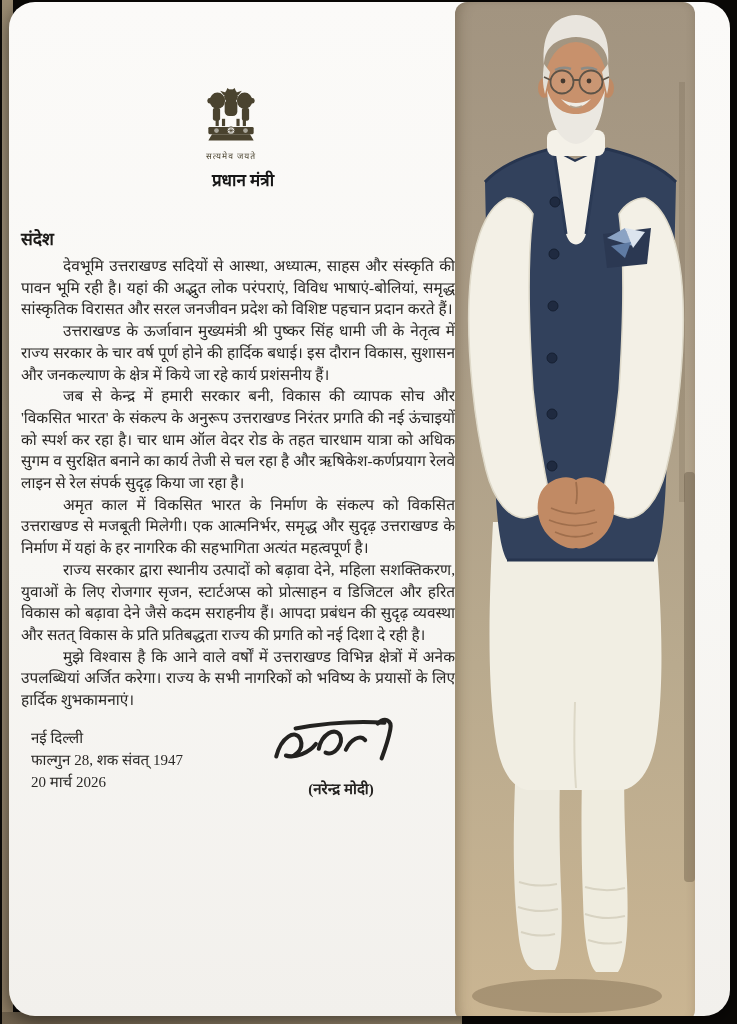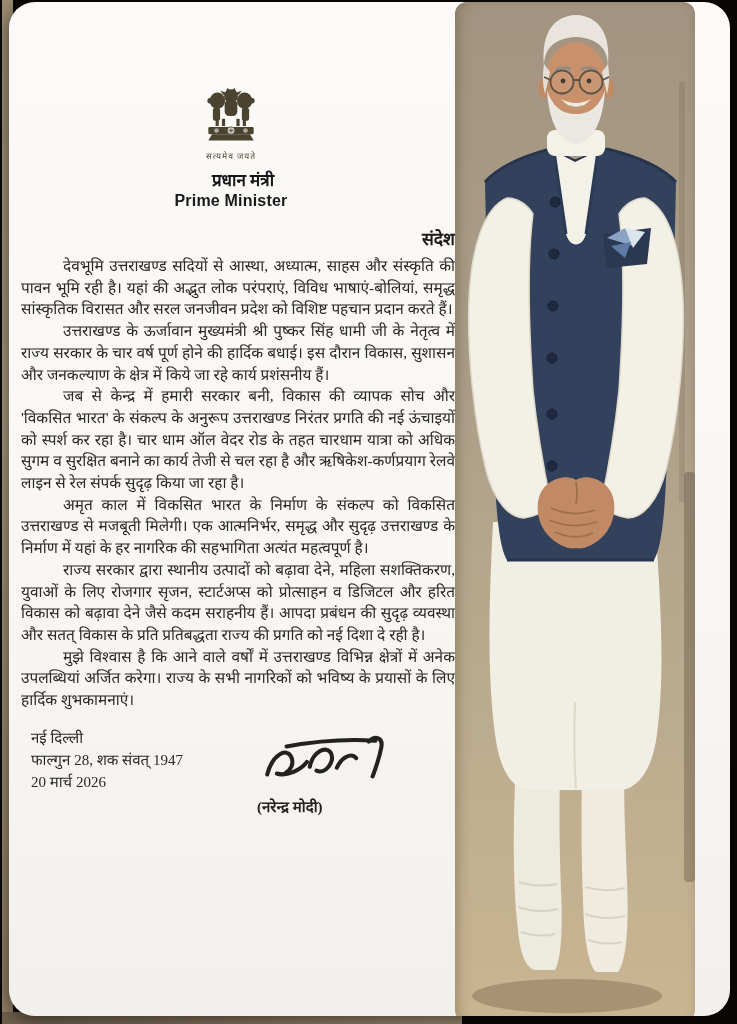--- a/index.html
+++ b/index.html
@@ -15,25 +15,25 @@
 
   
   .letterhead{position:absolute;left:0;top:84px;width:444px;text-align:center;color:#1d1b14;}
   .emblem{display:inline-block;}
   .motto{font-size:8.5px;letter-spacing:1px;color:#4a432f;margin-top:-2px;}
   .title-hi{font-size:17px;font-weight:bold;color:#171717;margin-top:7px;padding-left:24px;}
   .title-en{font-family:"Liberation Sans",sans-serif;font-size:16px;font-weight:bold;
             color:#1a1a1a;margin-top:1px;letter-spacing:.2px;}
 
   .body-text{position:absolute;left:12px;top:224px;width:434px;color:#262422;}
-  .heading{text-align:right;font-size:17.5px;font-weight:bold;margin:0 0 5px 0;color:#1c1a18;}
+  .heading{text-align:left;font-size:17.5px;font-weight:bold;margin:0 0 5px 0;color:#1c1a18;}
   .body-text p{margin:0;font-size:15.4px;line-height:21.7px;text-align:justify;
                text-indent:42px;color:#2a2826;}
 
-  .sign-block{position:absolute;left:248px;top:730px;width:168px;text-align:left;}
+  .sign-block{position:absolute;left:248px;top:712px;width:168px;text-align:center;}
   .sig-name{font-size:15px;font-weight:bold;color:#242220;margin-top:2px;}
 
   .dateline{position:absolute;left:22px;top:725px;font-size:15px;color:#2a2826;line-height:22px;}
   .dateline div{white-space:nowrap;}
 
   
   .photo{position:absolute;left:446px;top:0;width:240px;height:1020px;border-radius:12px;
          background:linear-gradient(180deg,#a29480 0%,#ac9e88 35%,#b9aa8e 65%,#cab592 100%);
          box-shadow:inset 10px 0 14px -8px rgba(60,45,25,.35), inset -6px 0 10px -6px rgba(60,45,25,.18);
          overflow:hidden;}
@@ -75,21 +75,20 @@
           </g>
 
           <circle cx="32" cy="49" r="4.2" fill="#f8f7f4" stroke="#4a432f" stroke-width="1"></circle>
           <path d="M32,45.5 v7 M28.7,49 h6.6 M29.8,46.7 l4.6,4.6 M34.4,46.7 l-4.6,4.6" stroke="#4a432f" stroke-width=".8"></path>
           <circle cx="16" cy="49" r="2.6" fill="#f8f7f4" opacity=".55"></circle>
           <circle cx="48" cy="49" r="2.6" fill="#f8f7f4" opacity=".55"></circle>
         </svg>
       </span>
       <div class="motto">सत्यमेव जयते</div>
       <div class="title-hi">प्रधान मंत्री</div>
-      <div class="title-en">Prime Minister</div>
     </div>
 
     <div class="body-text">
       <div class="heading">संदेश</div>
       <p>देवभूमि उत्तराखण्ड सदियों से आस्था, अध्यात्म, साहस और संस्कृति की पावन भूमि रही है। यहां की अद्भुत लोक परंपराएं, विविध भाषाएं-बोलियां, समृद्ध सांस्कृतिक विरासत और सरल जनजीवन प्रदेश को विशिष्ट पहचान प्रदान करते हैं।</p>
       <p>उत्तराखण्ड के ऊर्जावान मुख्यमंत्री श्री पुष्कर सिंह धामी जी के नेतृत्व में राज्य सरकार के चार वर्ष पूर्ण होने की हार्दिक बधाई। इस दौरान विकास, सुशासन और जनकल्याण के क्षेत्र में किये जा रहे कार्य प्रशंसनीय हैं।</p>
       <p>जब से केन्द्र में हमारी सरकार बनी, विकास की व्यापक सोच और 'विकसित भारत' के संकल्प के अनुरूप उत्तराखण्ड निरंतर प्रगति की नई ऊंचाइयों को स्पर्श कर रहा है। चार धाम ऑल वेदर रोड के तहत चारधाम यात्रा को अधिक सुगम व सुरक्षित बनाने का कार्य तेजी से चल रहा है और ऋषिकेश-कर्णप्रयाग रेलवे लाइन से रेल संपर्क सुदृढ़ किया जा रहा है।</p>
       <p>अमृत काल में विकसित भारत के निर्माण के संकल्प को विकसित उत्तराखण्ड से मजबूती मिलेगी। एक आत्मनिर्भर, समृद्ध और सुदृढ़ उत्तराखण्ड के निर्माण में यहां के हर नागरिक की सहभागिता अत्यंत महत्वपूर्ण है।</p>
       <p>राज्य सरकार द्वारा स्थानीय उत्पादों को बढ़ावा देने, महिला सशक्तिकरण, युवाओं के लिए रोजगार सृजन, स्टार्टअप्स को प्रोत्साहन व डिजिटल और हरित विकास को बढ़ावा देने जैसे कदम सराहनीय हैं। आपदा प्रबंधन की सुदृढ़ व्यवस्था और सतत् विकास के प्रति प्रतिबद्धता राज्य की प्रगति को नई दिशा दे रही है।</p>
       <p>मुझे विश्वास है कि आने वाले वर्षों में उत्तराखण्ड विभिन्न क्षेत्रों में अनेक उपलब्धियां अर्जित करेगा। राज्य के सभी नागरिकों को भविष्य के प्रयासों के लिए हार्दिक शुभकामनाएं।</p>

